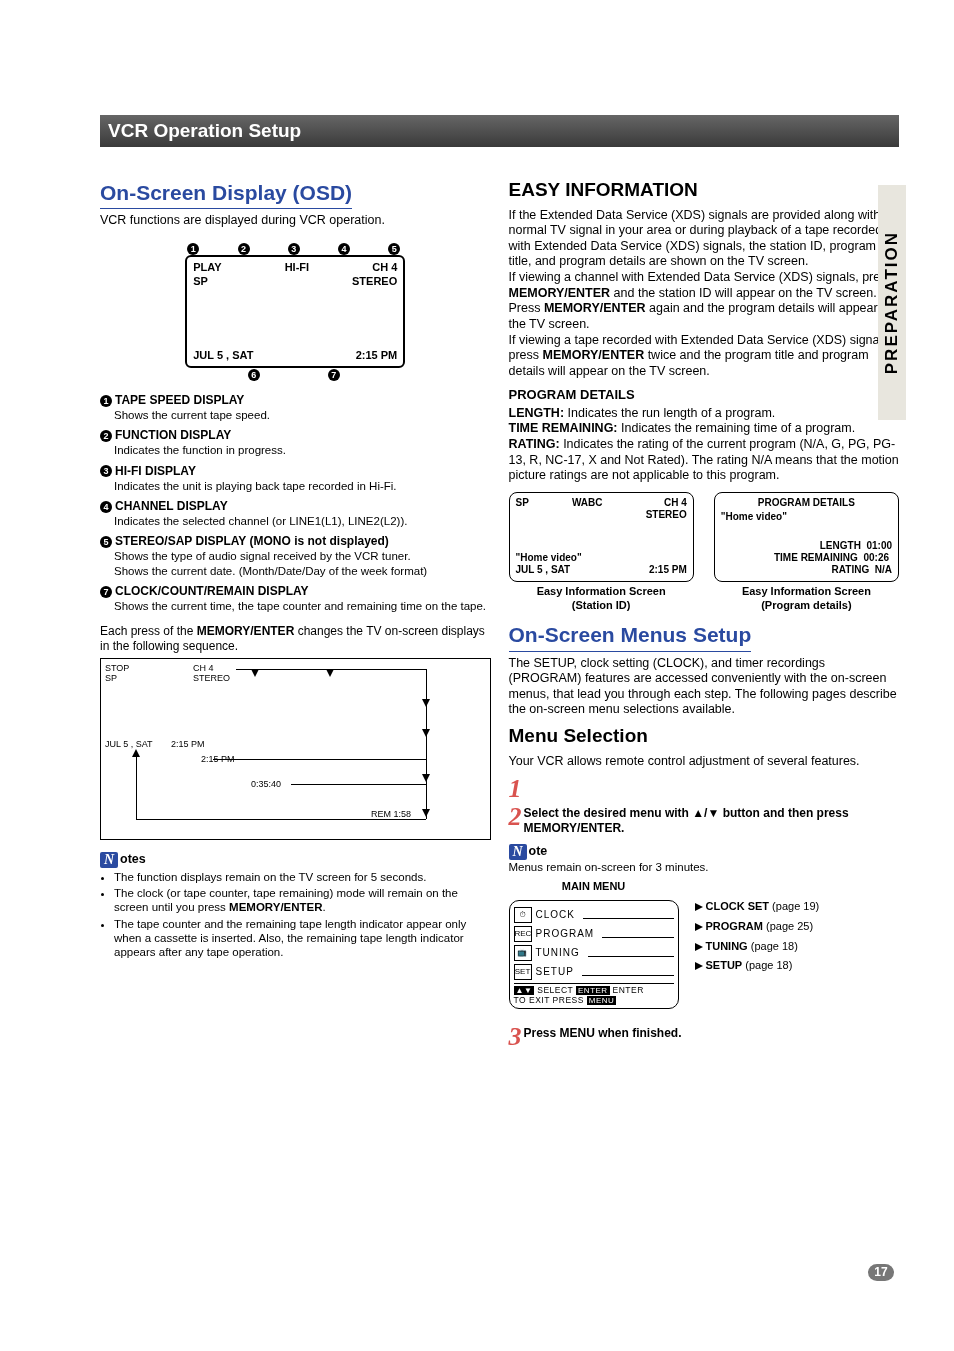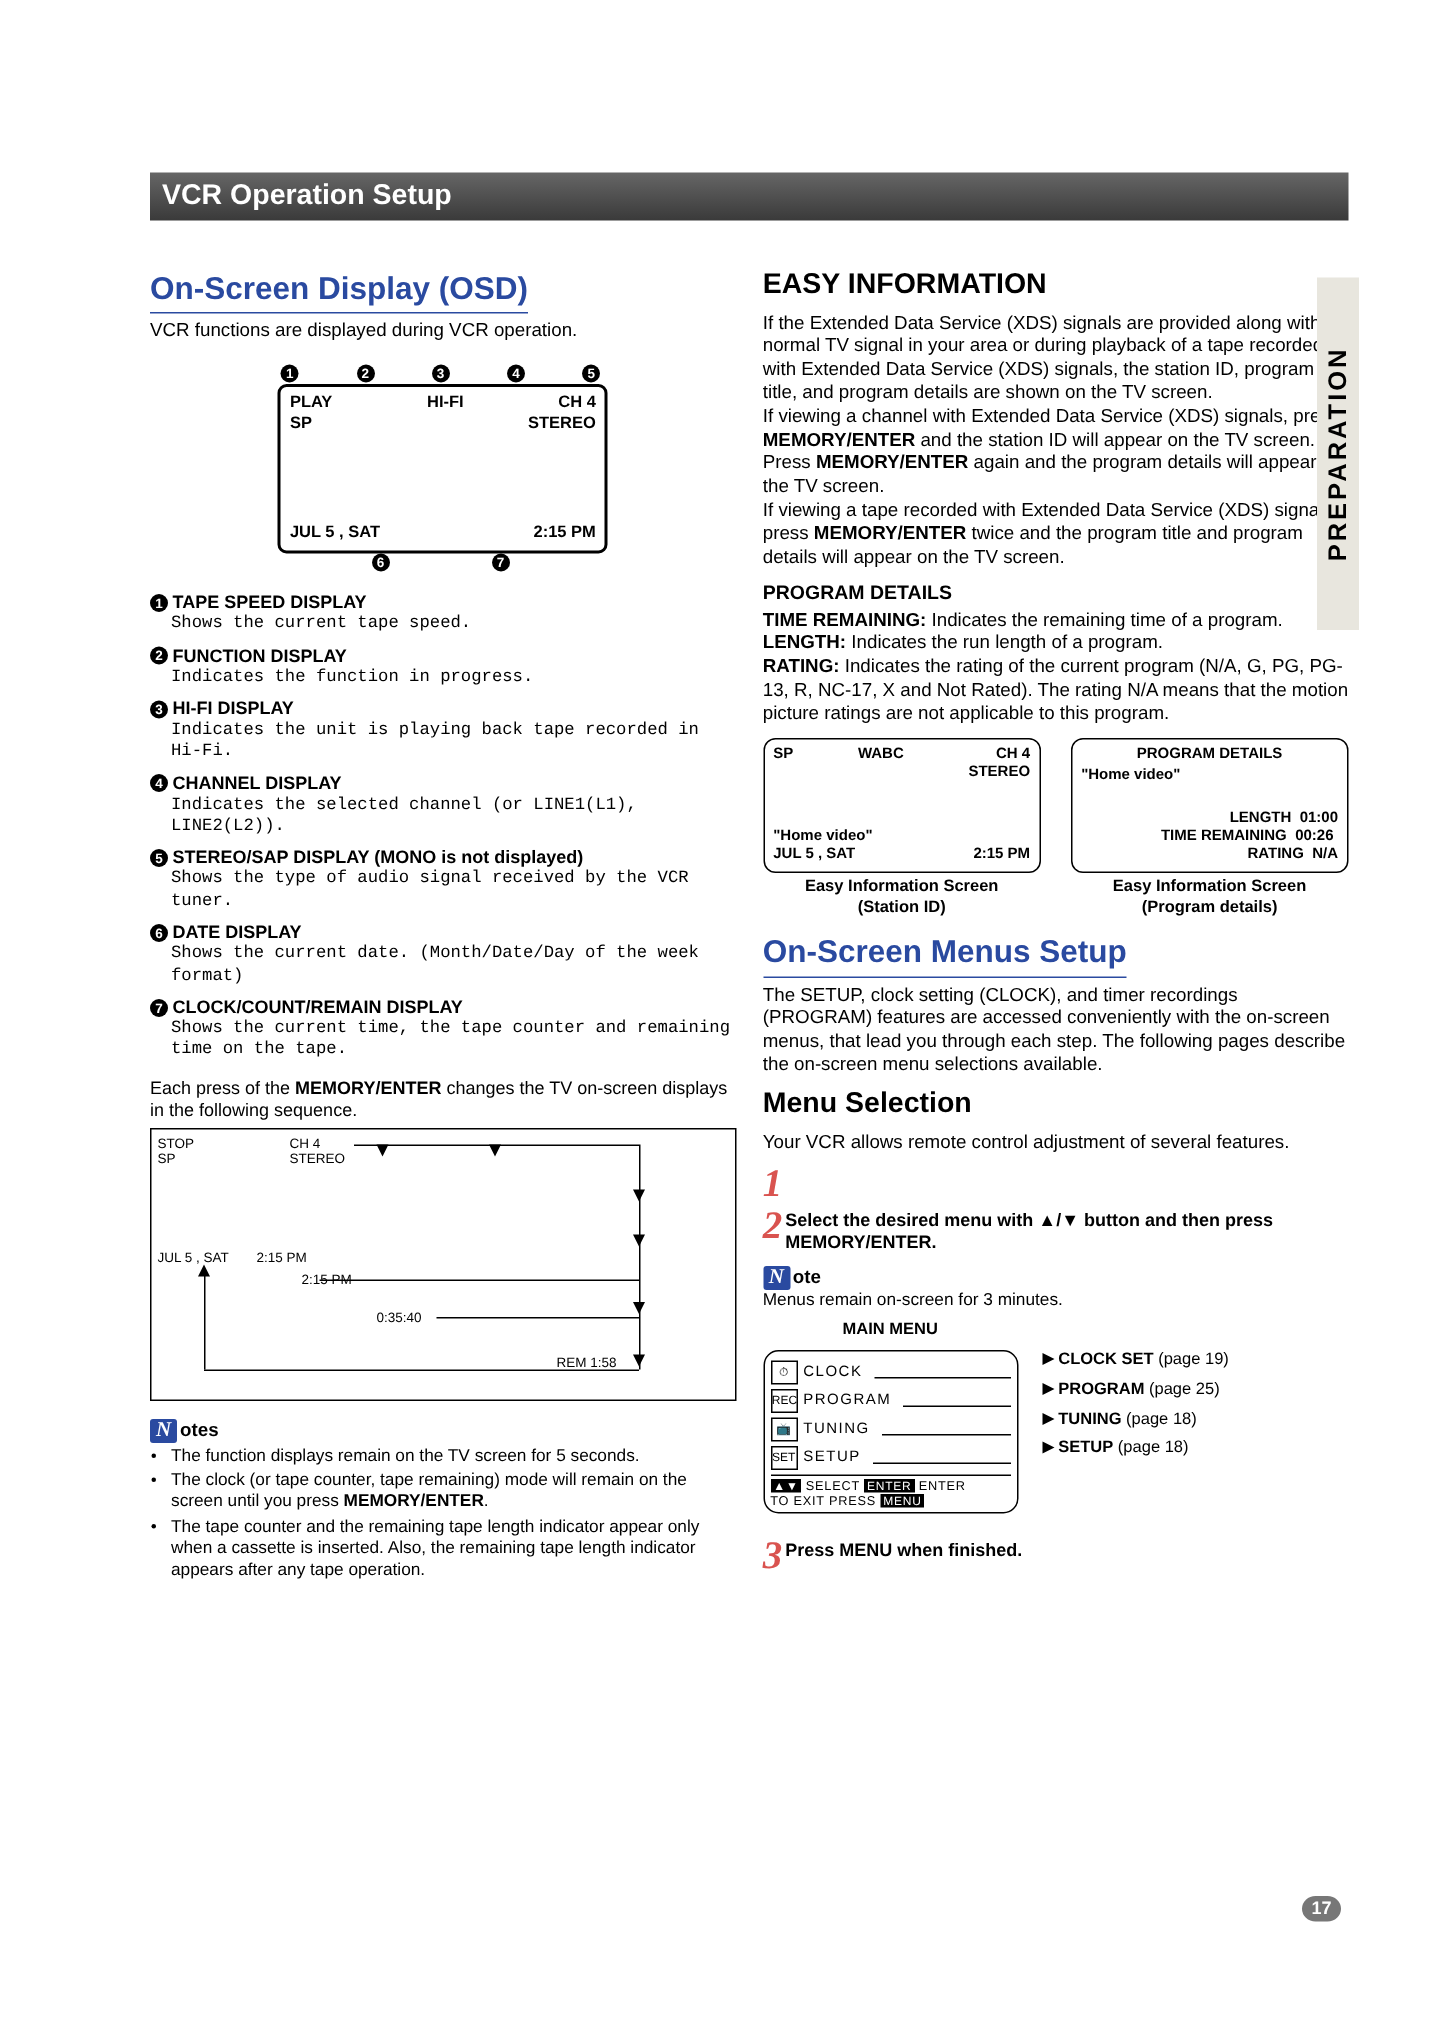--- a/index.html
+++ b/index.html
@@ -94,21 +94,20 @@
     vertical-align: middle;
   }
   .item-title {
     font-weight: bold;
     font-size: 12px;
     margin-top: 6px;
   }
   .item-desc {
     font-size: 11.5px;
     margin-left: 14px;
-    font-family: Liberation Mono, monospace;
   }
   .seq-box {
     border: 1px solid #000;
     position: relative;
     height: 180px;
     margin-top: 4px;
     font-size: 10px;
   }
   .seq-label {
     position: absolute;
@@ -336,21 +335,20 @@
           <div class="item-title"><span class="circ">1</span>TAPE SPEED DISPLAY</div>
           <div class="item-desc">Shows the current tape speed.</div>
           <div class="item-title"><span class="circ">2</span>FUNCTION DISPLAY</div>
           <div class="item-desc">Indicates the function in progress.</div>
           <div class="item-title"><span class="circ">3</span>HI-FI DISPLAY</div>
           <div class="item-desc">Indicates the unit is playing back tape recorded in Hi-Fi.</div>
           <div class="item-title"><span class="circ">4</span>CHANNEL DISPLAY</div>
           <div class="item-desc">Indicates the selected channel (or LINE1(L1), LINE2(L2)).</div>
           <div class="item-title"><span class="circ">5</span>STEREO/SAP DISPLAY (MONO is not displayed)</div>
           <div class="item-desc">Shows the type of audio signal received by the VCR tuner.</div>
-          <div class="item-title"><span class="circ">6</span>DATE DISPLAY</div>
           <div class="item-desc">Shows the current date. (Month/Date/Day of the week format)</div>
           <div class="item-title"><span class="circ">7</span>CLOCK/COUNT/REMAIN DISPLAY</div>
           <div class="item-desc">Shows the current time, the tape counter and remaining time on the tape.</div>
         </div>
 
       
       <div style="margin-top:10px;font-size:12px;">
         <span>Each press of the </span><strong>MEMORY/ENTER</strong><span> changes the TV on-screen displays in the following sequence.</span>
       </div>
       <div class="seq-box">
@@ -395,22 +393,22 @@
       <div class="h2">EASY INFORMATION</div>
       <div>If the Extended Data Service (XDS) signals are provided along with normal TV signal in your area or during playback of a tape recorded with Extended Data Service (XDS) signals, the station ID, program title, and program details are shown on the TV screen.</div>
       <div>
         <span>If viewing a channel with Extended Data Service (XDS) signals, press </span><strong>MEMORY/ENTER</strong><span> and the station ID will appear on the TV screen. Press </span><strong>MEMORY/ENTER</strong><span> again and the program details will appear on the TV screen.</span>
       </div>
       <div>
         <span>If viewing a tape recorded with Extended  Data Service (XDS) signals, press </span><strong>MEMORY/ENTER</strong><span> twice and the program title and program details will appear on the TV screen.</span>
       </div>
 
       <div class="sub">PROGRAM DETAILS</div>
+      <div><strong>LENGTH:</strong> <span id="pd-len">Indicates the run length of a program.</span></div>
       <div><strong>TIME REMAINING:</strong> <span id="pd-time">Indicates the remaining time of a program.</span></div>
-      <div><strong>LENGTH:</strong> <span id="pd-len">Indicates the run length of a program.</span></div>
       <div><strong>RATING:</strong> <span id="pd-rating">Indicates the rating of the current program (N/A, G, PG, PG-13, R, NC-17, X and Not Rated). The rating N/A means that the motion picture ratings are not applicable to this program.</span></div>
 
       
       <div style="display:flex;gap:20px;margin-top:8px;">
         <div style="flex:1;">
           <div class="mini-screen">
             <div style="display:flex;justify-content:space-between;">
               <span>SP</span>
               <span>WABC</span>
               <span style="text-align:right;">

